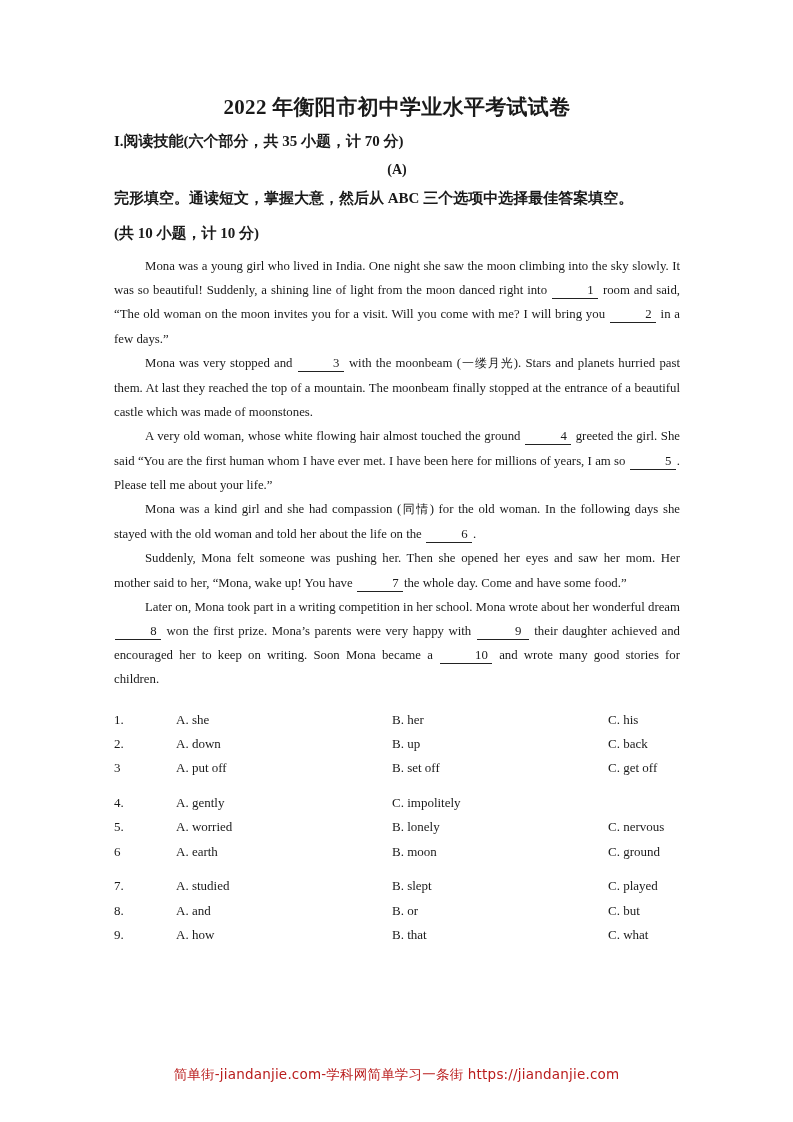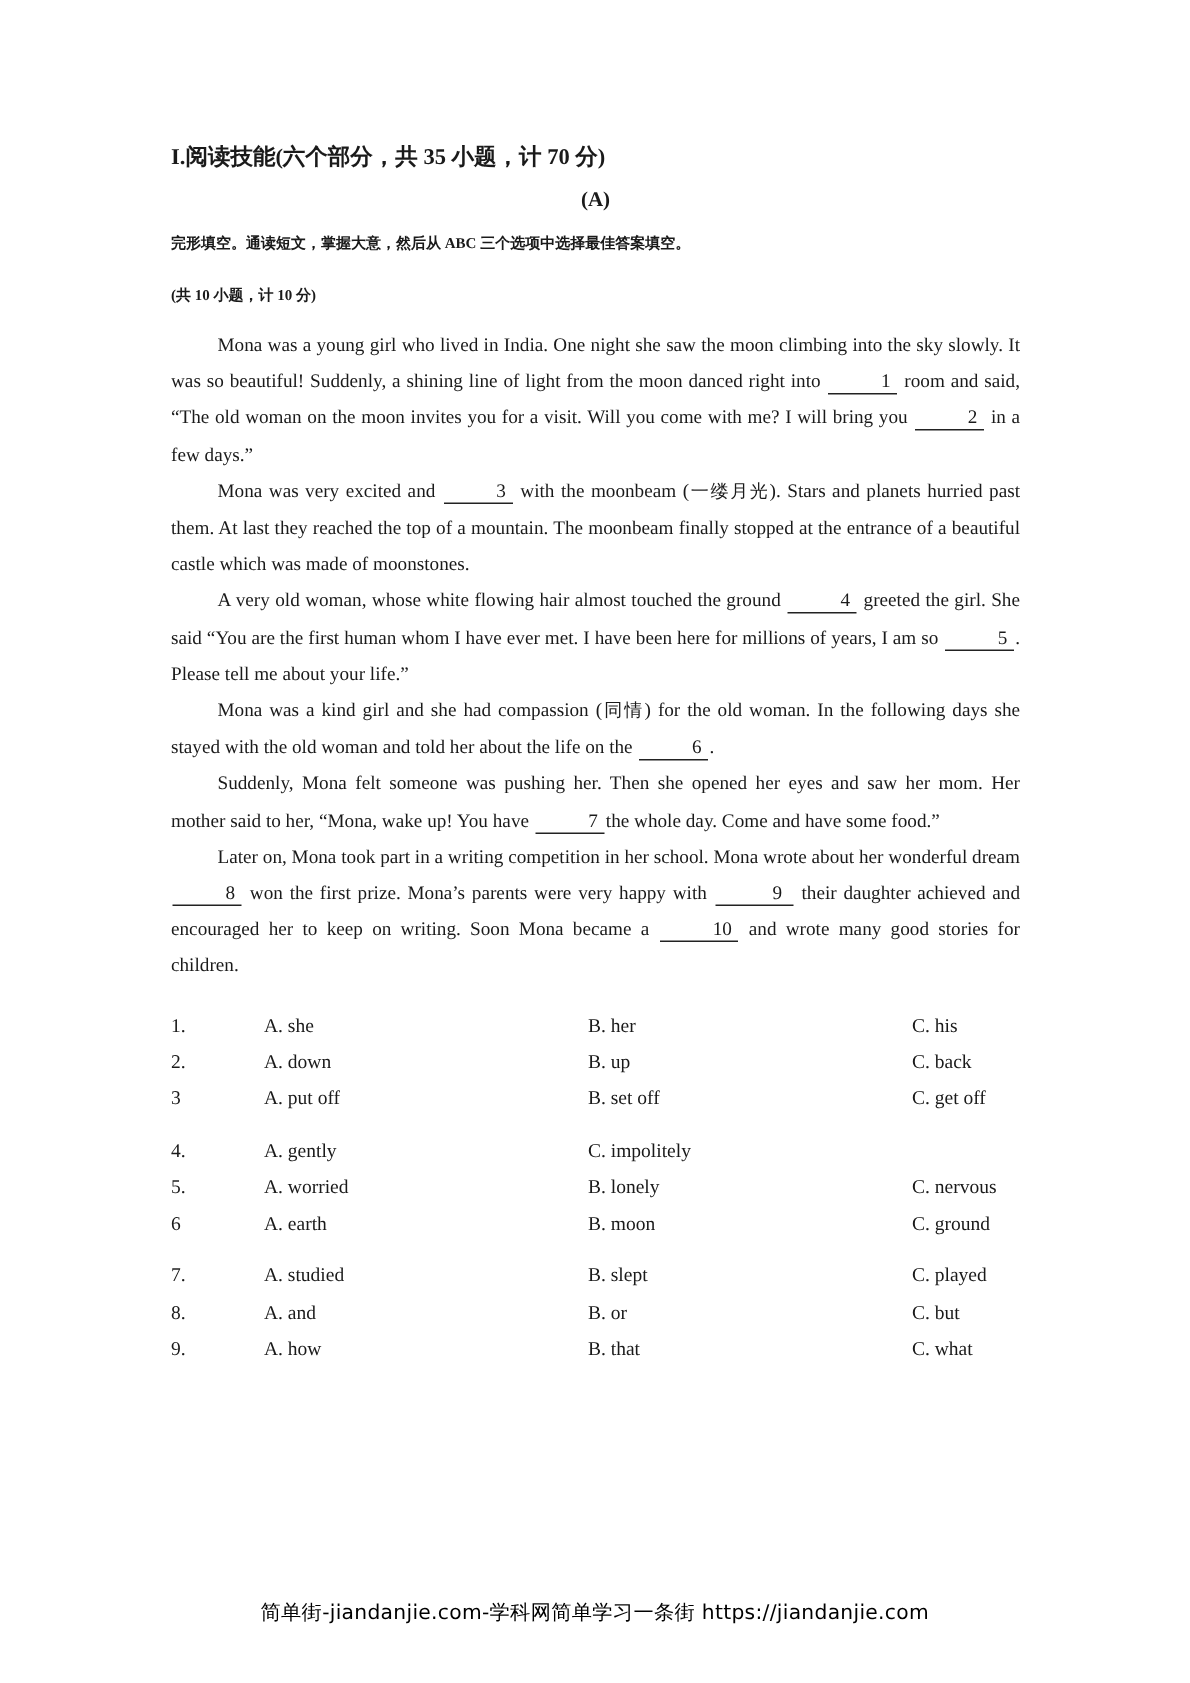--- a/index.html
+++ b/index.html
@@ -55,21 +55,21 @@
   }
   .part-label {
     text-align: center;
     font-weight: bold;
     font-size: 14px;
     line-height: 24px;
     margin: 0 0 2px 0;
   }
   .instructions {
     font-weight: bold;
-    font-size: 10px;
+    font-size: 15px;
     line-height: 29px;
     margin: 0 0 6px 0;
     text-align: left;
   }
 
   
   .passage {
     font-size: 12.8px;
     line-height: 24.2px;
     text-align: justify;
@@ -125,43 +125,44 @@
 
   
   .footer {
     position: absolute;
     left: 0;
     top: 1066px;
     width: 793px;
     text-align: center;
     font-family: "DejaVu Sans", "Liberation Sans", sans-serif;
     font-size: 13.5px;
-    color: #000000;
+    color: #b91c1c;
     letter-spacing: 0.2px;
   }
 </style>
 </head>
 <body>
 
 <div class="page">
   <div class="content">
 
+    <h1 class="doc-title">2022 年衡阳市初中学业水平考试试卷</h1>
 
     <div class="section-heading">I.阅读技能(六个部分，共 35 小题，计 70 分)</div>
 
     <div class="part-label">(A)</div>
 
     <div class="instructions">完形填空。通读短文，掌握大意，然后从 ABC 三个选项中选择最佳答案填空。</div>
     <div class="instructions">(共 10 小题，计 10 分)</div>
 
     <div class="passage">
 
       <p><span>Mona was a young girl who lived in India. One night she saw the moon climbing into the sky slowly. It was so beautiful! Suddenly, a shining line of light from the moon danced right into</span> <span class="blank">1</span> <span>room and said, “The old woman on the moon invites you for a visit. Will you come with me? I will bring you</span> <span class="blank">2</span> <span>in a few days.”</span></p>
 
-      <p><span>Mona was very excited and</span> <span class="blank">3</span> <span>with the moonbeam (</span><span class="gloss">一缕月光</span><span>). Stars and planets hurried past them. At last they reached the top of a mountain. The moonbeam finally stopped at the entrance of a beautiful castle which was made of moonstones.</span></p>
+      <p><span>Mona was very stopped and</span> <span class="blank">3</span> <span>with the moonbeam (</span><span class="gloss">一缕月光</span><span>). Stars and planets hurried past them. At last they reached the top of a mountain. The moonbeam finally stopped at the entrance of a beautiful castle which was made of moonstones.</span></p>
 
       <p><span>A very old woman, whose white flowing hair almost touched the ground</span> <span class="blank">4</span> <span>greeted the girl. She said “You are the first human whom I have ever met. I have been here for millions of years, I am so</span> <span class="blank">5</span><span>. Please tell me about your life.”</span></p>
 
       <p><span>Mona was a kind girl and she had compassion (</span><span class="gloss">同情</span><span>) for the old woman. In the following days she stayed with the old woman and told her about the life on the</span> <span class="blank">6</span><span>.</span></p>
 
       <p><span>Suddenly, Mona felt someone was pushing her. Then she opened her eyes and saw her mom. Her mother said to her, “Mona, wake up! You have</span> <span class="blank">7</span><span>the whole day. Come and have some food.”</span></p>
 
       <p><span>Later on, Mona took part in a writing competition in her school. Mona wrote about her wonderful dream</span> <span class="blank">8</span> <span>won the first prize. Mona’s parents were very happy with</span> <span class="blank w-wide">9</span> <span>their daughter achieved and encouraged her to keep on writing. Soon Mona became a</span> <span class="blank w-wide">10</span> <span>and wrote many good stories for children.</span></p>
 
     </div>

